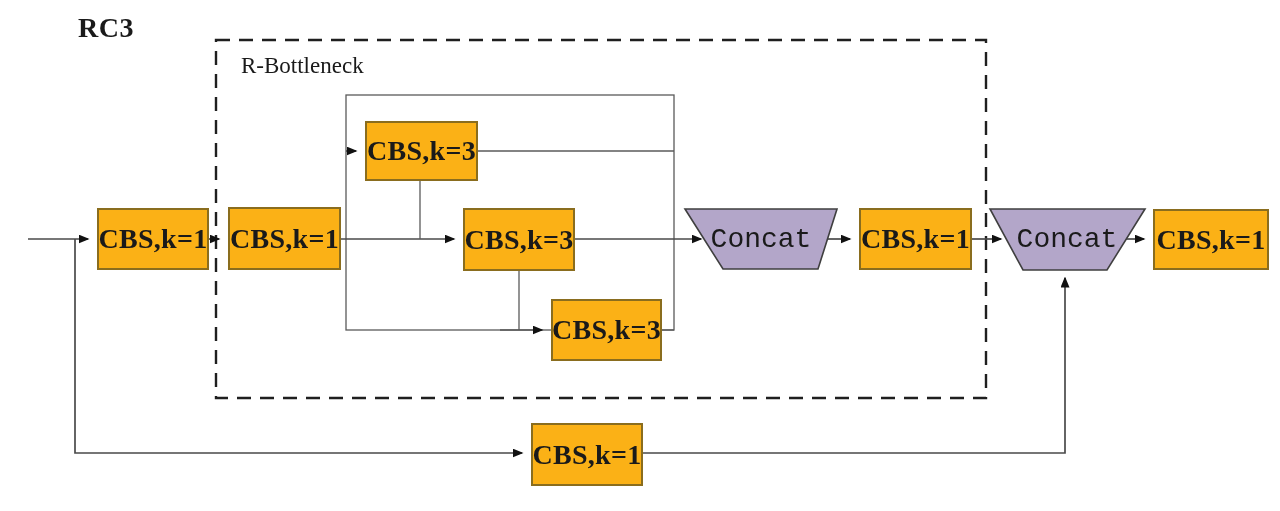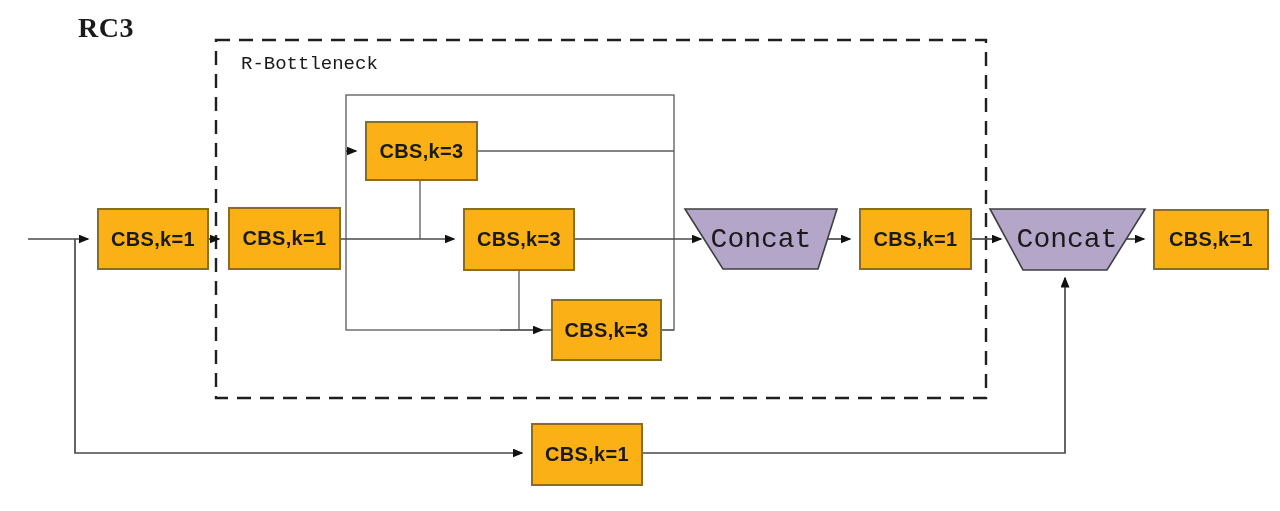--- a/index.html
+++ b/index.html
@@ -23,31 +23,31 @@
   }
   .stage svg{position:absolute;left:0;top:0;}
   .diagram-title{
     position:absolute;left:78px;top:12px;
     font-family:"Liberation Serif", serif;
     font-weight:bold;font-size:28px;color:var(--text);
     letter-spacing:0.5px;
   }
   .group-label{
     position:absolute;left:241px;top:53px;
-    font-family:Liberation Mono, monospace;
-    font-size:19px;color:var(--text);
+    font-family:Liberation Serif, serif;
+    font-size:23px;color:var(--text);
   }
   .cbs-block{
     position:absolute;
     box-sizing:border-box;
     background:var(--block-fill);
     border:2px solid var(--block-border);
     display:flex;align-items:center;justify-content:center;
-    font-family:Liberation Sans, sans-serif;
-    font-weight:bold;font-size:20px;color:var(--text);
+    font-family:Liberation Serif, serif;
+    font-weight:bold;font-size:28px;color:var(--text);
     letter-spacing:0.3px;
   }
   .concat-label{
     position:absolute;
     display:flex;align-items:center;justify-content:center;
     font-family:"Liberation Mono", monospace;
     font-size:28px;color:var(--text);
     pointer-events:none;
   }
   

